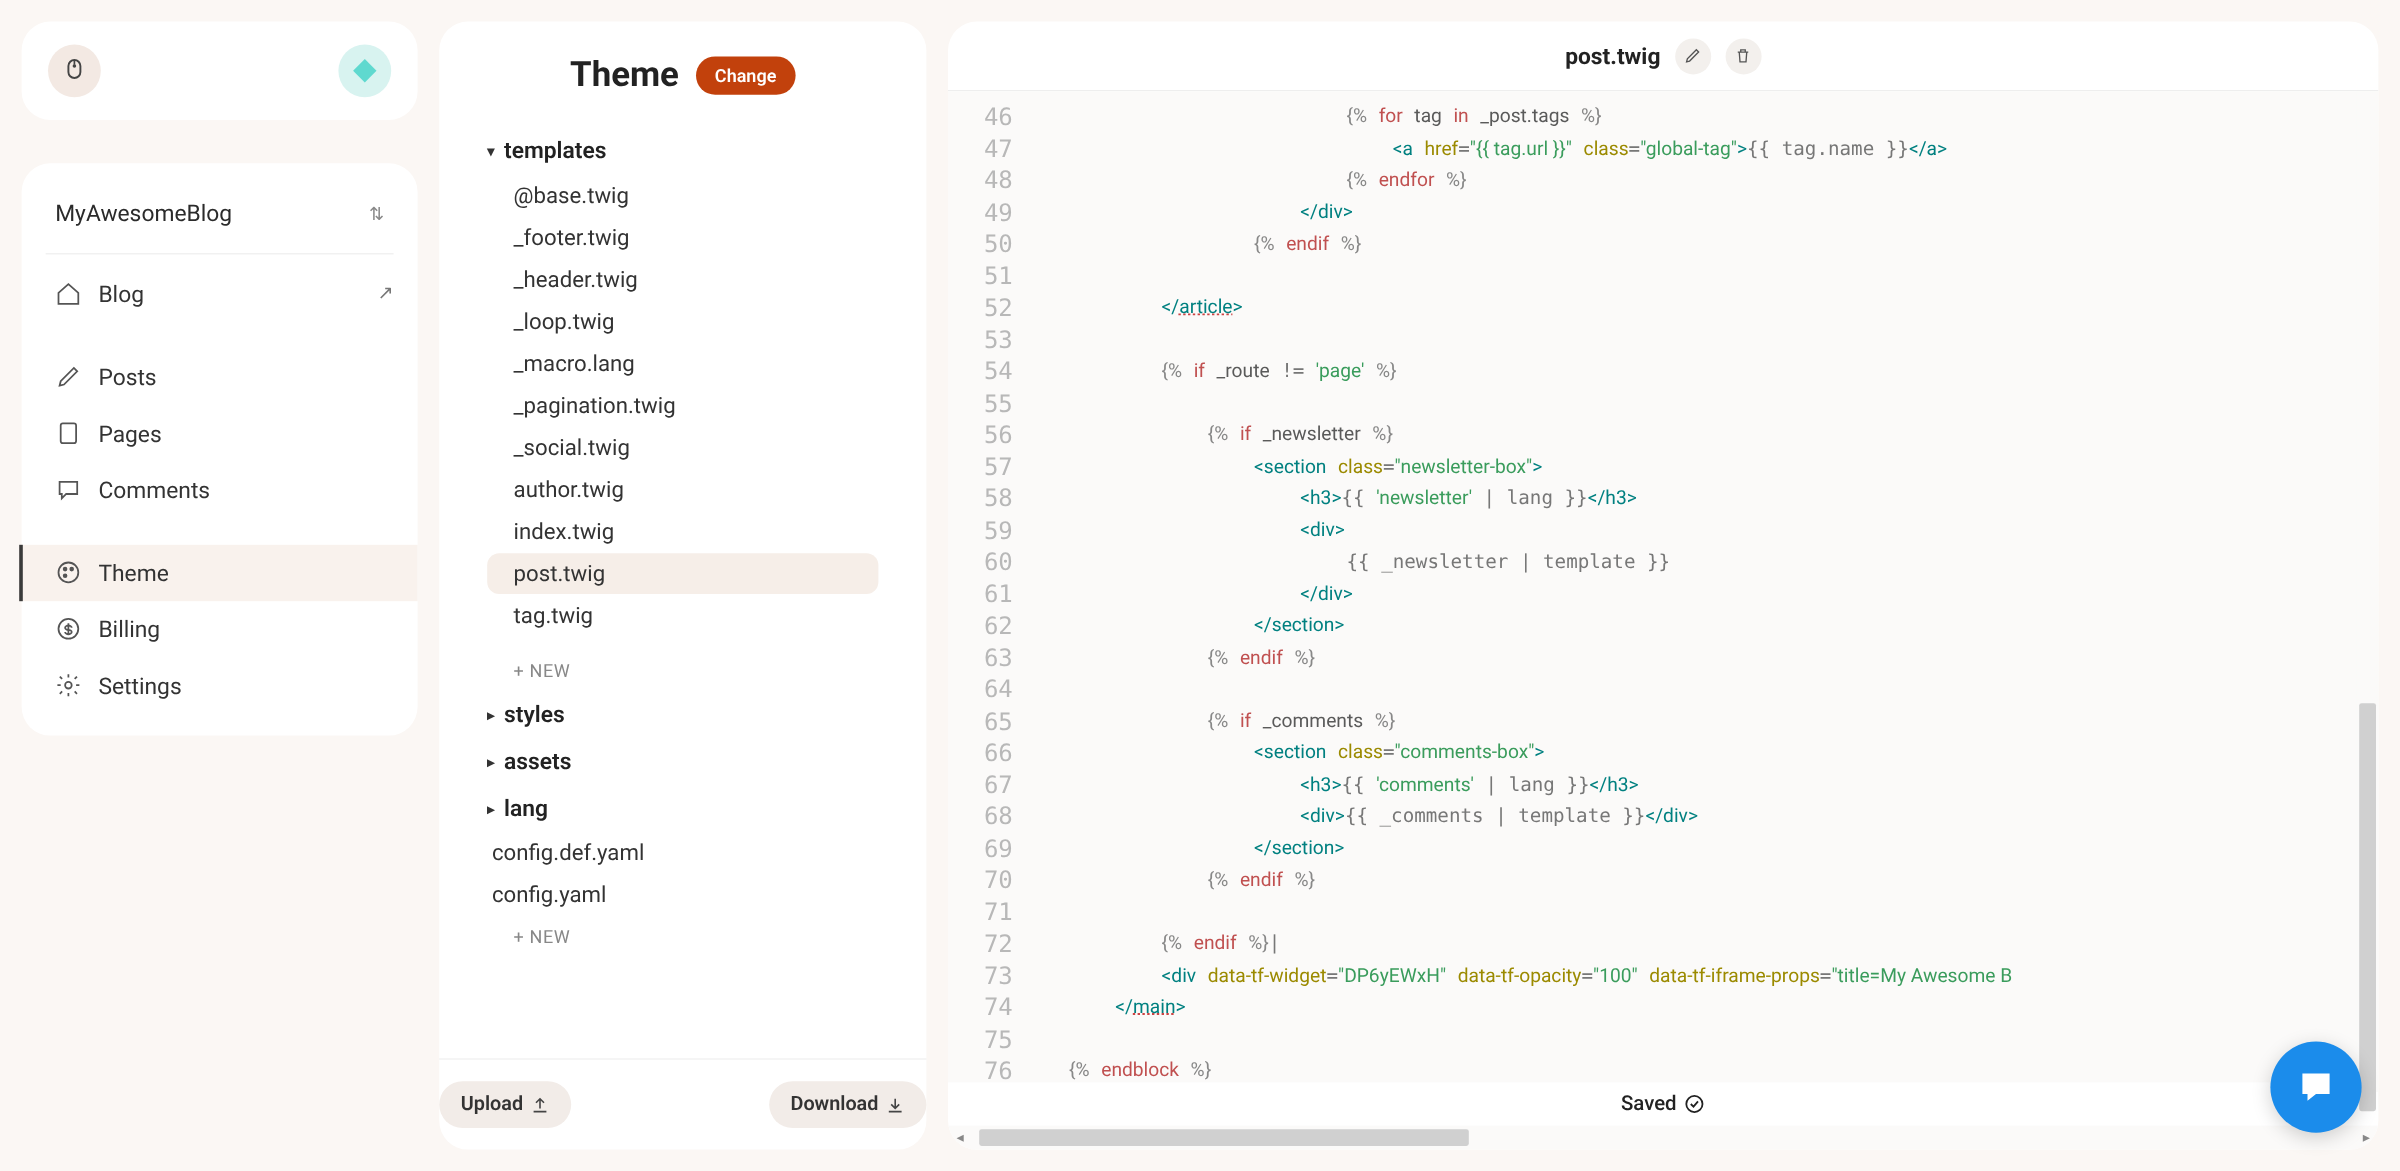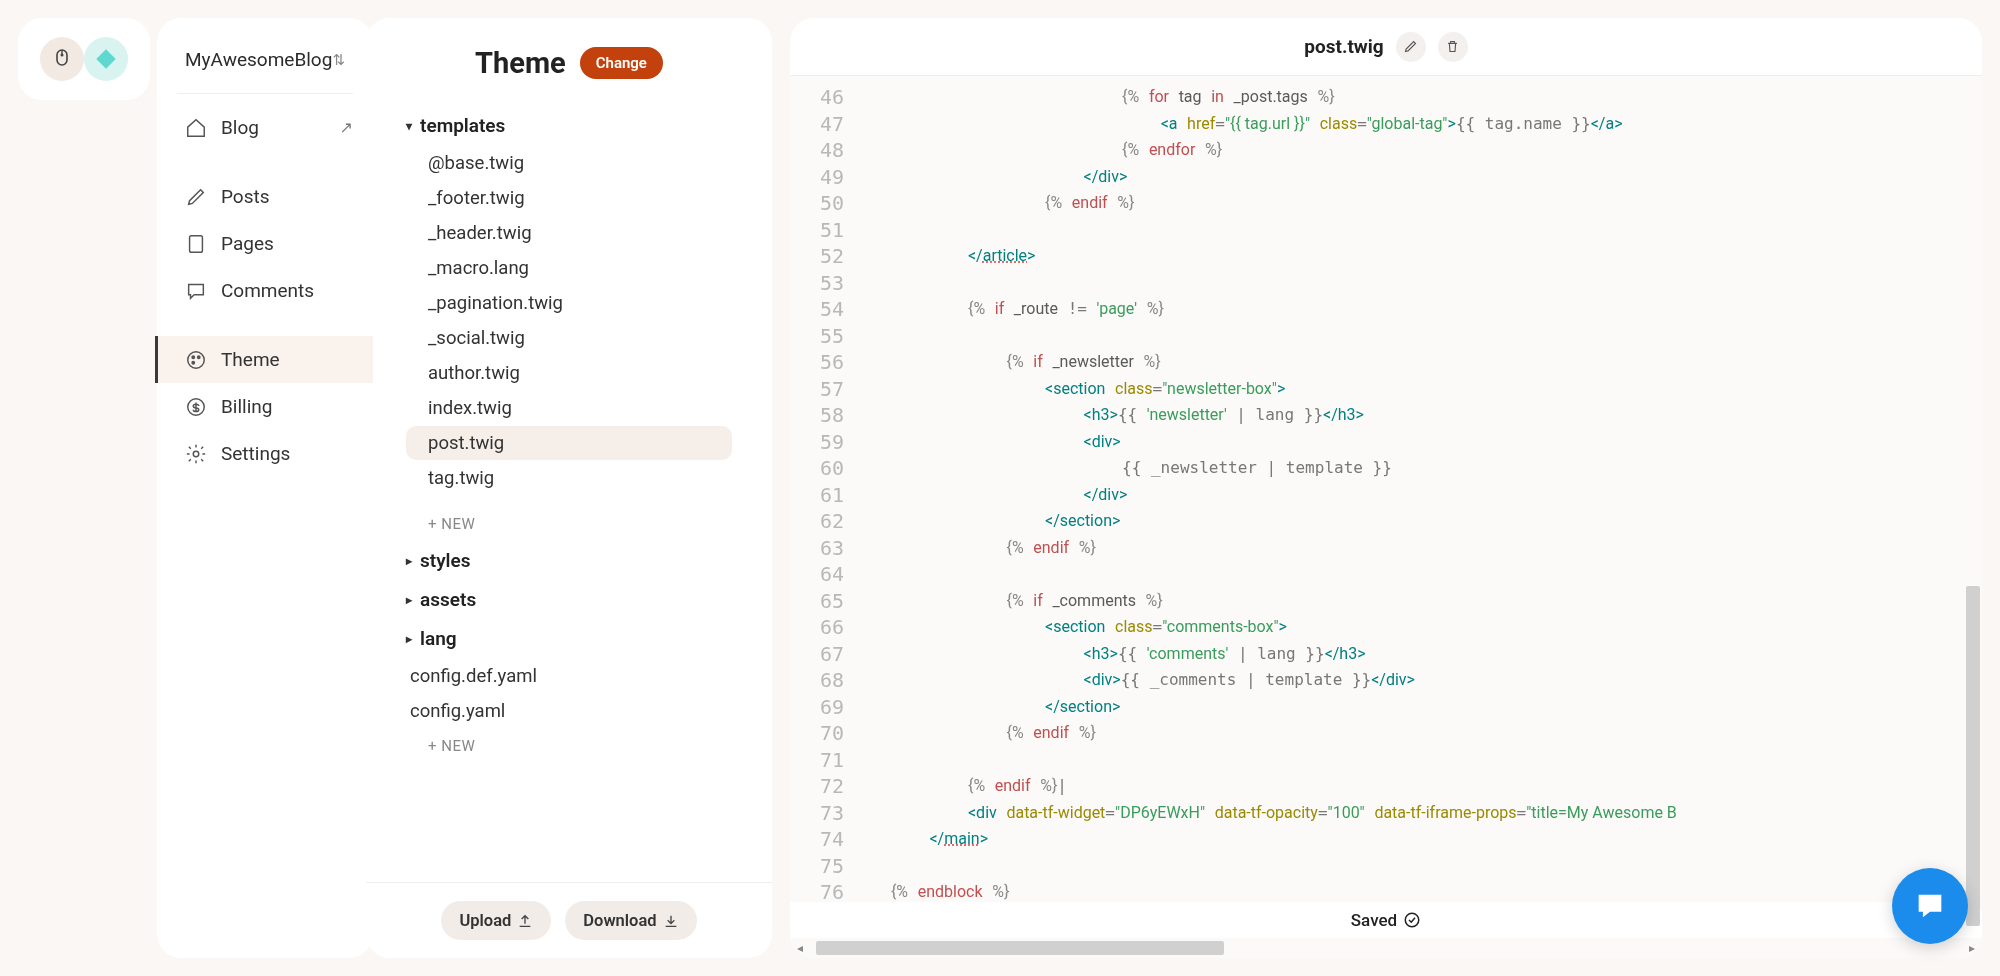--- a/index.html
+++ b/index.html
@@ -1,44 +1,44 @@
 <!DOCTYPE html>
 <html><head>
 <meta charset="utf-8">
 <style>
 *{box-sizing:border-box;margin:0;padding:0;font-family:-apple-system,BlinkMacSystemFont,"Segoe UI",Roboto,sans-serif}
 body{background:#FBF7F4;width:2000px;height:976px;overflow:hidden;position:relative}
 .layout{display:flex;height:100%;gap:18px;padding:18px}
-.col1{width:330px;display:flex;gap:7px}
+.col1{width:330px;display:flex;flex-direction:column;gap:36px}
 .logo-card{background:#fff;border-radius:24px;height:82px;display:flex;align-items:center;justify-content:space-between;padding:0 22px}
 .logo-badge{width:44px;height:44px;border-radius:50%;background:#F3E9E3;display:flex;align-items:center;justify-content:center;font-size:24px}
 .diamond{width:44px;height:44px;border-radius:50%;background:#D8F3F0;display:flex;align-items:center;justify-content:center}
 .diamond svg{width:26px;height:26px}
 .nav-card{background:#fff;border-radius:24px;padding:14px 0 18px 0}
 .site-sel{display:flex;align-items:center;justify-content:space-between;padding:16px 28px 16px 28px;font-size:19px;color:#2b2b2b;cursor:pointer}
 .sort-icon{font-size:15px;color:#888}
 .hr{height:1px;background:#eee;margin:6px 20px 10px 20px}
-.nav-item{display:flex;align-items:center;gap:14px;padding:12px 20px 12px 28px;font-size:19px;color:#333;cursor:pointer;position:relative}
+.nav-item{display:flex;gap:14px;padding:12px 20px 12px 28px;font-size:19px;color:#333;cursor:pointer;position:relative}
 .nav-item .ext{margin-left:auto;color:#777;font-size:16px}
 .nav-item.active{background:#F9F2ED}
 .nav-item.active::before{content:"";position:absolute;left:-2px;top:0;bottom:0;width:3px;background:#3a3a3a}
 .nav-gap{height:22px}
 .nav-icon{width:22px;height:22px;stroke:#555;fill:none;stroke-width:1.6}
 .col2{width:406px;background:#fff;border-radius:24px;display:flex;flex-direction:column}
 .theme-head{display:flex;align-items:center;justify-content:center;gap:14px;padding:28px 0 26px 0}
 .theme-title{font-size:29px;font-weight:700;color:#222}
 .badge{background:#c2410c;color:#fff;border-radius:20px;padding:7px 16px;font-size:15px;font-weight:600;cursor:pointer}
 .tree{flex:1;overflow:auto;padding:0 40px 0 40px}
 .folder{display:flex;align-items:center;gap:8px;font-size:19px;font-weight:600;color:#222;padding:8px 0;cursor:pointer}
 .folder .chev{font-size:12px;color:#333}
 .file{font-size:18.5px;color:#333;padding:6px 10px 6px 22px;border-radius:10px;cursor:pointer;margin:1px 0}
 .file.sel{background:#F6EEE8}
 .new-btn{font-size:15px;color:#888;padding:8px 0 8px 22px;letter-spacing:.5px;cursor:pointer}
 .folder-sub{margin-bottom:12px}
-.footer-btns{border-top:1px solid #eee;padding:18px 0;display:flex;justify-content:center;gap:14px}
+.footer-btns{border-top:1px solid #eee;padding:18px 0;display:flex;justify-content:space-between;gap:14px}
 .pill{background:#F2ECE8;border-radius:22px;padding:10px 18px;font-size:16.5px;font-weight:600;display:flex;align-items:center;gap:6px;cursor:pointer;color:#333}
 .col3{flex:1;background:#fff;border-radius:24px;display:flex;flex-direction:column;overflow:hidden;position:relative}
 .ed-head{height:58px;display:flex;align-items:center;justify-content:center;gap:12px;border-bottom:1px solid #eee;position:relative}
 .ed-title{font-size:19px;font-weight:700;color:#222}
 .icon-btn{width:30px;height:30px;border-radius:50%;background:#F3F0ED;display:flex;align-items:center;justify-content:center;cursor:pointer}
 .icon-btn svg{width:15px;height:15px;stroke:#555;fill:none;stroke-width:1.8}
 .code-wrap{flex:1;background:#FBFAF9;display:flex;overflow:hidden;position:relative}
 .gutter{width:64px;text-align:right;padding:8px 10px 8px 0;font-family:Consolas,Menlo,monospace;font-size:20px;color:#B8B8B8;line-height:26.5px;user-select:none}
 .code{flex:1;padding:8px 0 8px 8px;font-family:Consolas,Menlo,monospace;font-size:16px;line-height:26.5px;white-space:pre;overflow:hidden;color:#777}
 .t-tag{color:#008080}
@@ -144,20 +144,21 @@
     </div>
     <div class="tree">
       <div class="folder">
           <span class="chev">▾</span>
           <span>templates</span>
         </div>
       <div class="folder-sub" id="templates-list">
           <div class="file">@base.twig</div>
           <div class="file">_footer.twig</div>
           <div class="file">_header.twig</div>
+          <div class="file">_loop.twig</div>
           <div class="file">_macro.lang</div>
           <div class="file">_pagination.twig</div>
           <div class="file">_social.twig</div>
           <div class="file">author.twig</div>
           <div class="file">index.twig</div>
           <div class="file sel">post.twig</div>
           <div class="file">tag.twig</div>
         </div>
       <div class="new-btn">+  NEW</div>
       <div class="folder">

